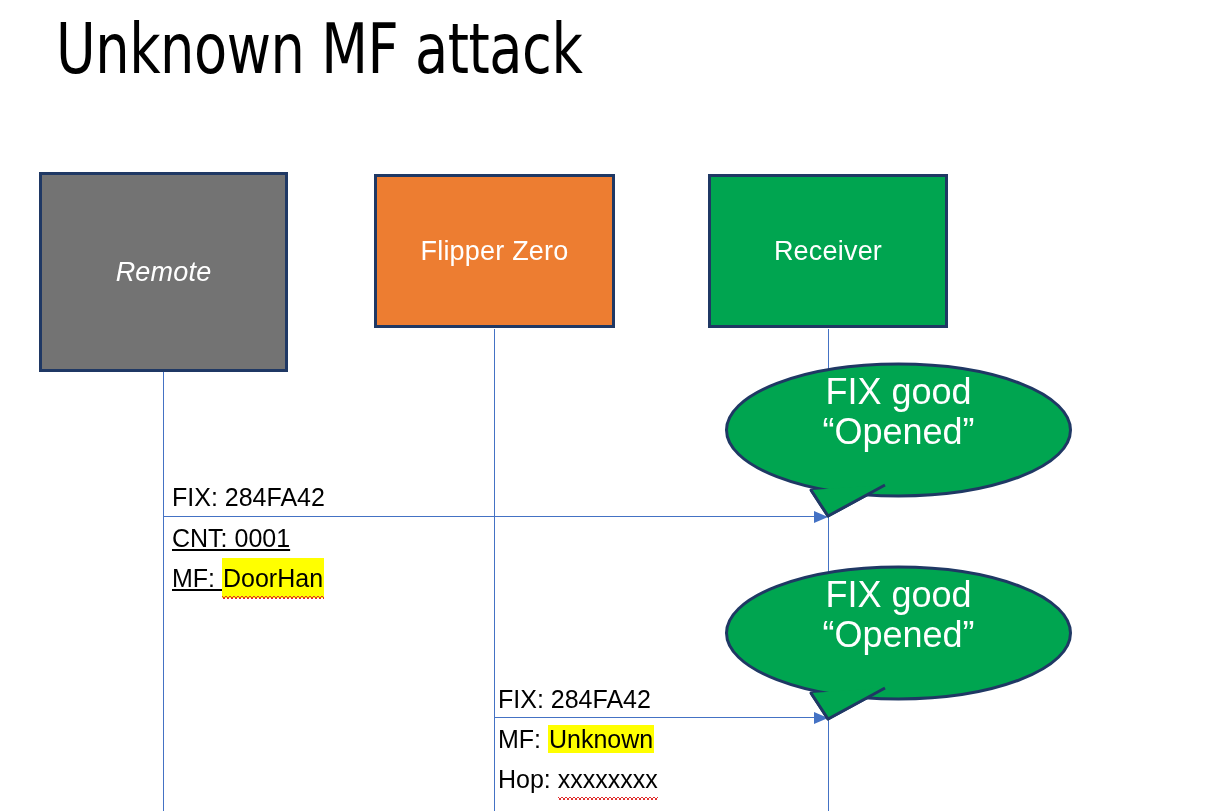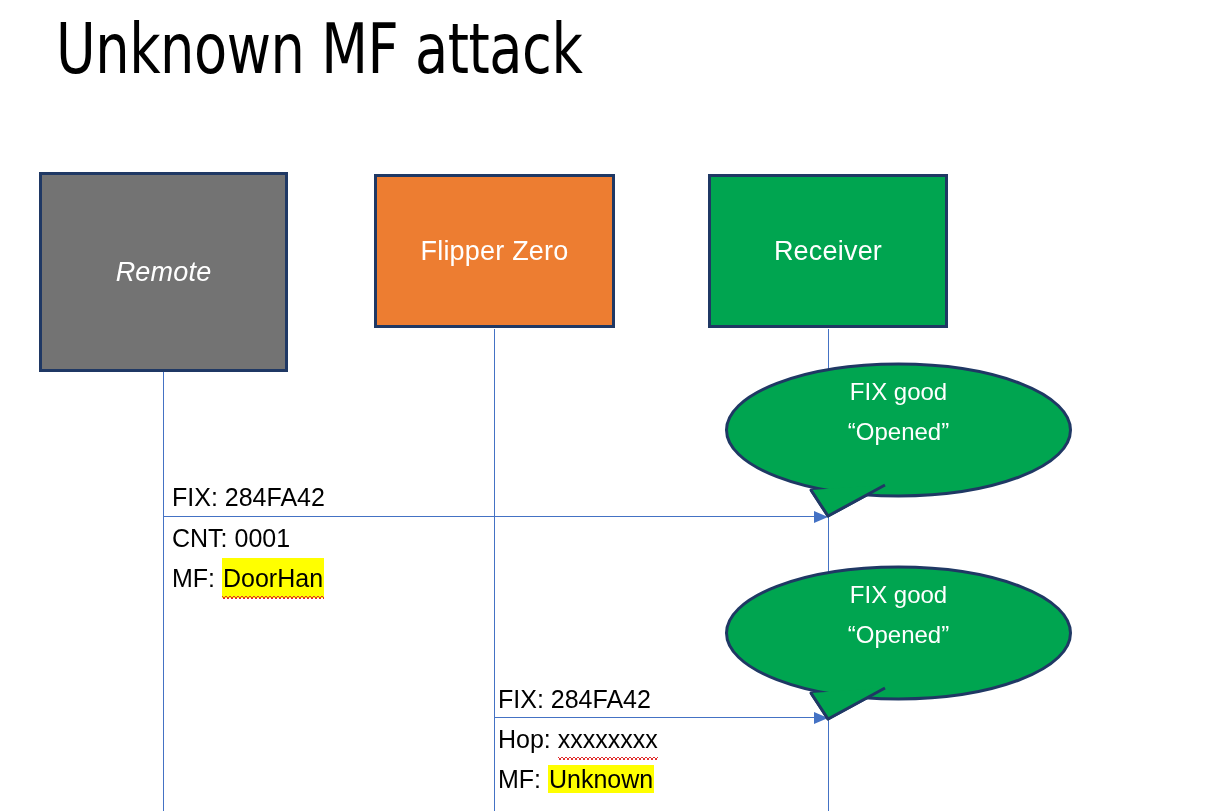--- a/index.html
+++ b/index.html
@@ -91,21 +91,21 @@
 
   
   .msg-label {
     position: absolute;
     font-size: 25px;
     color: #000000;
     line-height: 40px;
     white-space: nowrap;
   }
   #msg1-line1 { left: 172px; top: 477px; }
-  #msg1-rest  { left: 172px; top: 518px; }
+  #msg1-rest  { left: 172px; top: 518px; text-decoration: underline; }
   #msg2-line1 { left: 498px; top: 679px; }
   #msg2-rest  { left: 498px; top: 719px; }
 
   .hl {
     background: #FFFF00;
     color: #000000;
     padding: 0 1px;
     text-align: center;
   }
   .squiggle {
@@ -136,21 +136,21 @@
     top: 0;
     overflow: visible;
   }
   .balloon-text {
     position: absolute;
     left: 0;
     top: 0;
     width: 347px;
     text-align: center;
     color: #ffffff;
-    font-size: 24px;
+    font-size: 36px;
     line-height: 40px;
     pointer-events: none;
   }
   #balloon-1 { left: 725px; top: 362px; width: 347px; height: 160px; }
   #balloon-2 { left: 725px; top: 565px; width: 347px; height: 160px; }
   #balloon-1 .balloon-text { padding-top: 10px; }
   #balloon-2 .balloon-text { padding-top: 10px; }
 </style>
 </head>
 <body>
@@ -191,24 +191,24 @@
     <div>
       <span>MF: </span><span class="hl squiggle">DoorHan</span>
     </div>
   </div>
 
   <div class="msg-label" id="msg2-line1">
     <span>FIX: 284FA42</span>
   </div>
   <div class="msg-label" id="msg2-rest">
     <div>
+      <span>MF: </span><span class="hl">Unknown</span>
+    </div>
+    <div>
       <span>Hop: </span><span class="squiggle">xxxxxxxx</span>
-    </div>
-    <div>
-      <span>MF: </span><span class="hl">Unknown</span>
     </div>
   </div>
 
   <div class="balloon" id="balloon-1">
     <svg width="347" height="160" viewBox="0 0 347 160">
       <path d="M 86 128 L 103 154 L 160 123 Z" fill="#00A550" stroke="#1F3864" stroke-width="3" stroke-linejoin="round"></path>
       <ellipse cx="173.5" cy="68" rx="172" ry="66" fill="#00A550" stroke="#1F3864" stroke-width="3"></ellipse>
       <path d="M 86 128 L 103 154 L 160 123" fill="#00A550" stroke="#1F3864" stroke-width="3" stroke-linejoin="round"></path>
     </svg>
     <div class="balloon-text">

